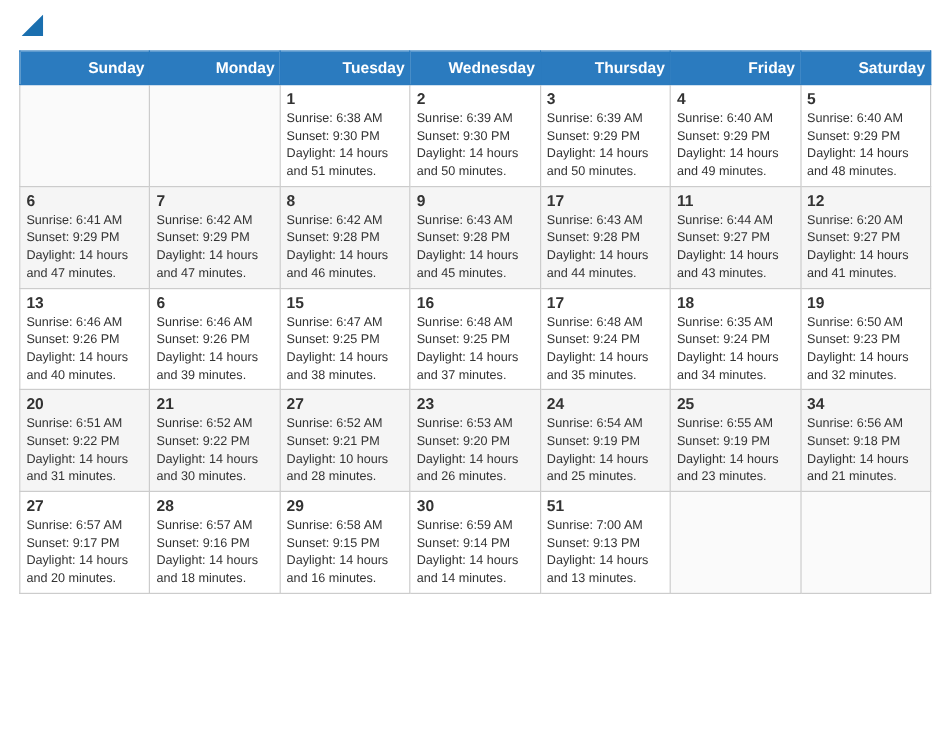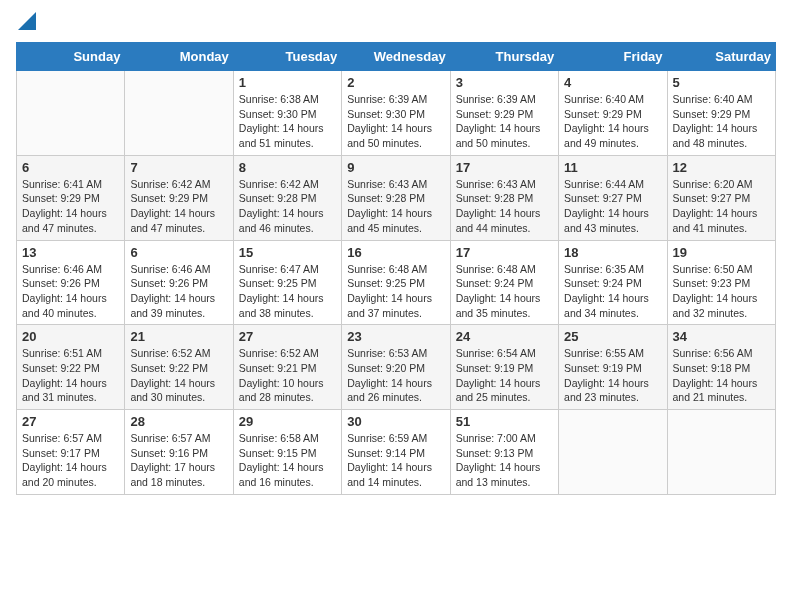--- a/index.html
+++ b/index.html
@@ -293,21 +293,21 @@
         <td>
           <span class="day-num">27</span>
           <div class="day-info">Sunrise: 6:57 AM</div>
           <div class="day-info">Sunset: 9:17 PM</div>
           <div class="day-info">Daylight: 14 hours and 20 minutes.</div>
         </td>
         <td>
           <span class="day-num">28</span>
           <div class="day-info">Sunrise: 6:57 AM</div>
           <div class="day-info">Sunset: 9:16 PM</div>
-          <div class="day-info">Daylight: 17 hours and 18 minutes.</div>
+          <div class="day-info">Daylight: 14 hours and 18 minutes.</div>
         </td>
         <td>
           <span class="day-num">29</span>
           <div class="day-info">Sunrise: 6:58 AM</div>
           <div class="day-info">Sunset: 9:15 PM</div>
           <div class="day-info">Daylight: 14 hours and 16 minutes.</div>
         </td>
         <td>
           <span class="day-num">30</span>
           <div class="day-info">Sunrise: 6:59 AM</div>

